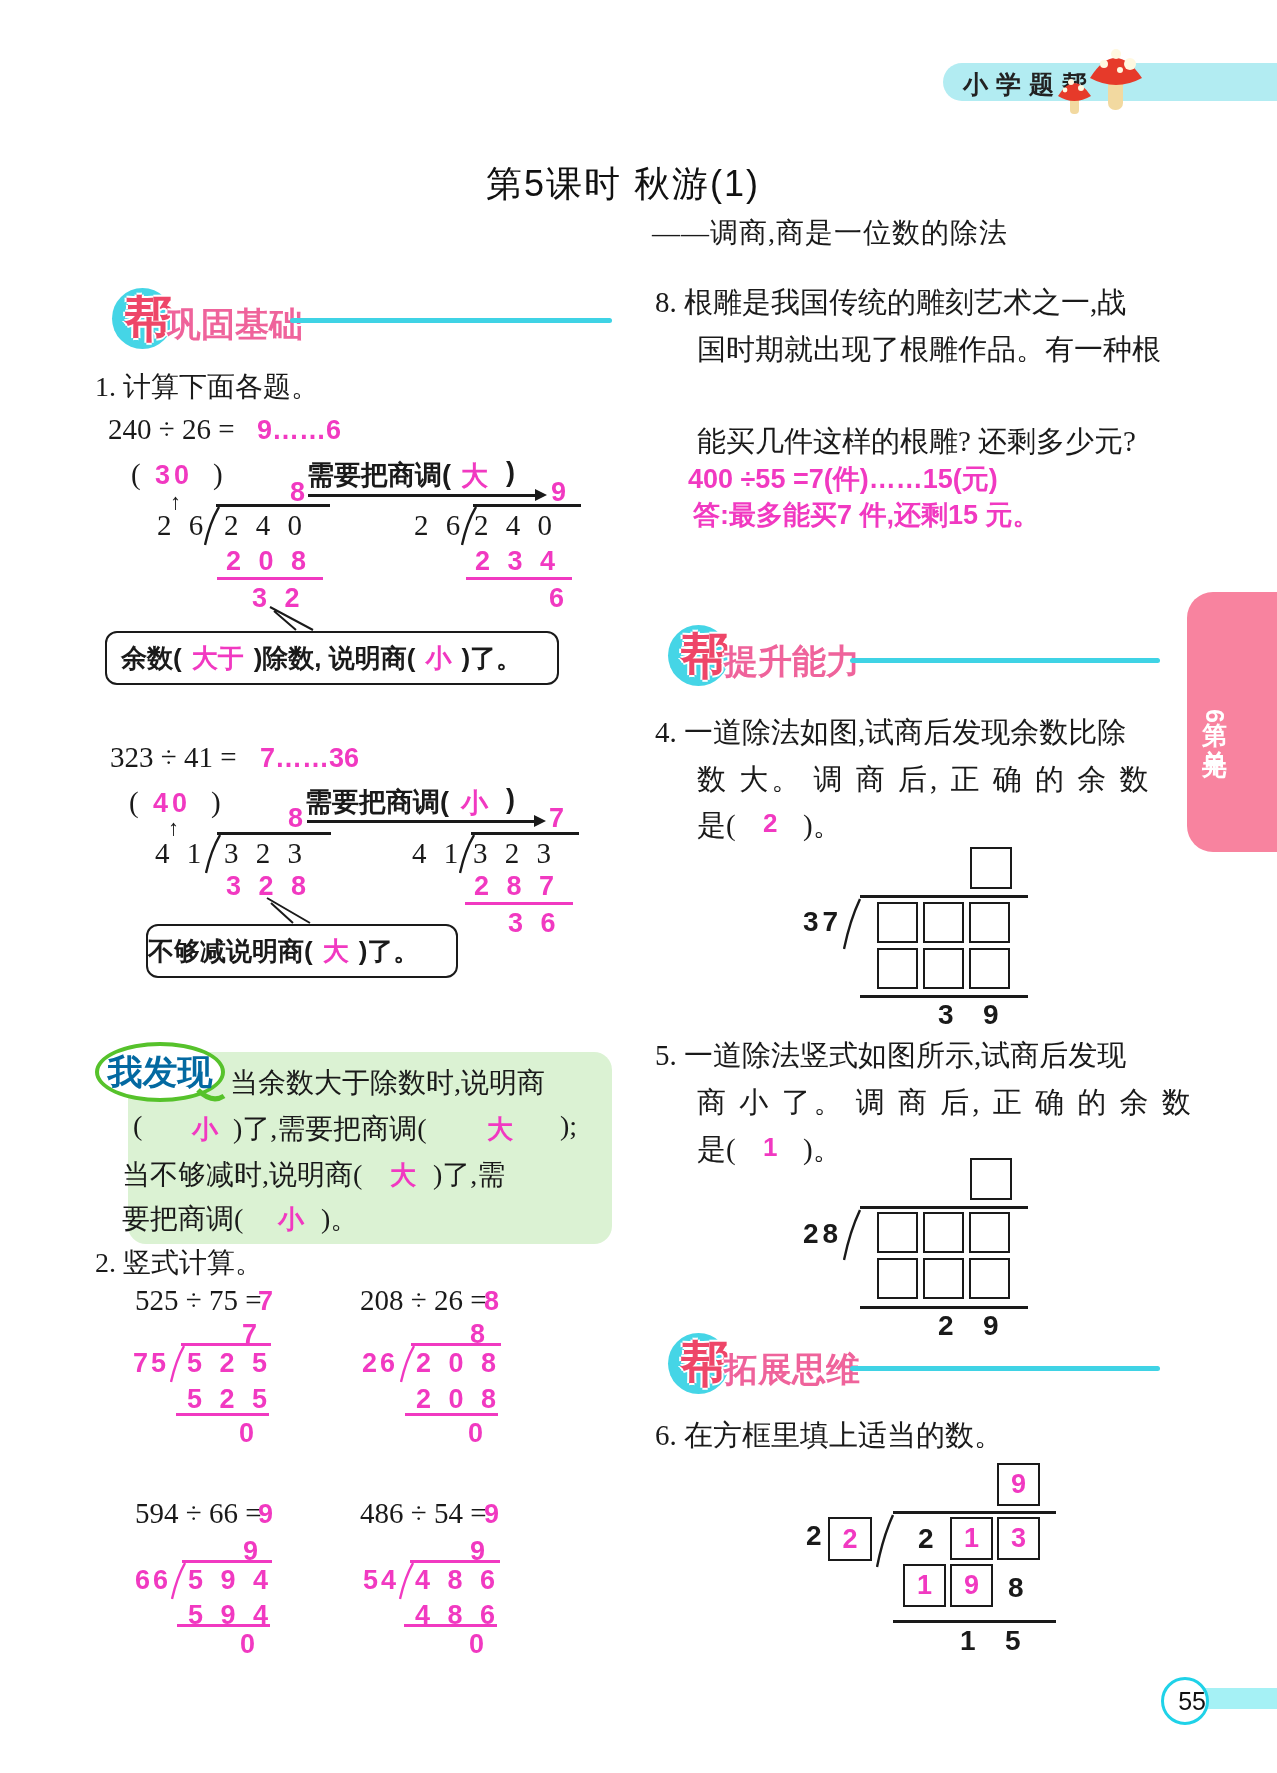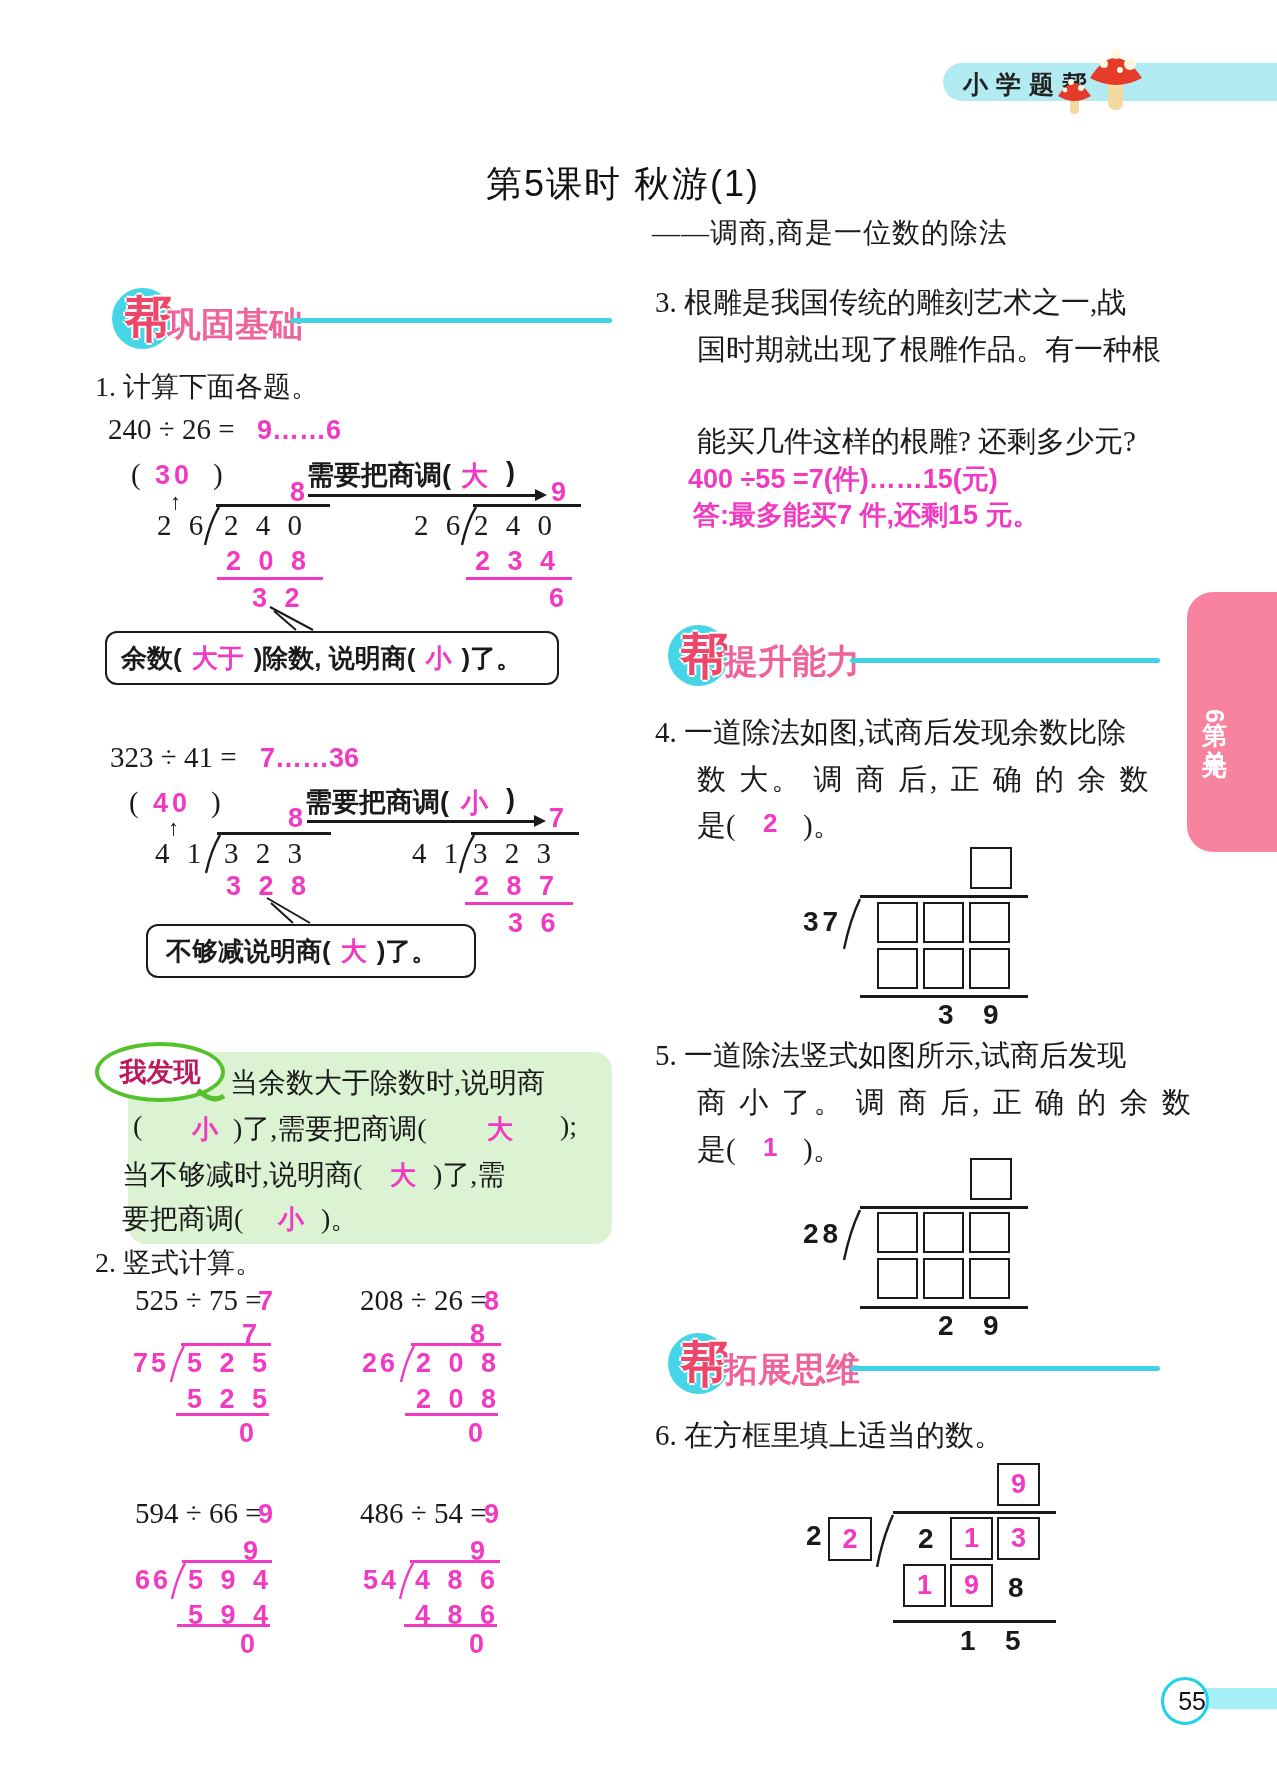--- a/index.html
+++ b/index.html
@@ -18,21 +18,21 @@
       text-shadow:-2px 0 #fff,2px 0 #fff,0 -2px #fff,0 2px #fff;font-size:50px;line-height:1;}
   .badge-label{font-family:"Liberation Sans",sans-serif;font-weight:700;color:#ef639b;
       text-shadow:-2px 0 #fff,2px 0 #fff,0 -2px #fff,0 2px #fff;font-size:34px;white-space:nowrap;}
   .callout{border:2.5px solid #1a1a1a;border-radius:12px;display:flex;align-items:center;
       font-family:"Liberation Sans",sans-serif;font-weight:700;font-size:26px;background:#fff;white-space:nowrap;}
   .callout .pink{margin:0 10px;}
   .bx{border:2px solid #1a1a1a;box-sizing:border-box;background:#fff;display:flex;
       align-items:center;justify-content:center;font-size:27px;}
   .greenpanel{background:#dbf2d3;border-radius:18px;}
   .bubble{background:#fff;border:4px solid #56c22b;border-radius:50%;display:flex;align-items:center;
-      justify-content:center;color:#be185d;font-weight:700;font-size:27px;font-family:"Liberation Sans",sans-serif;}
+      justify-content:center;color:#0369a1;font-weight:700;font-size:35px;font-family:"Liberation Sans",sans-serif;}
   .tab{background:#f8839f;border-radius:26px 0 0 26px;}
   .tabtext{writing-mode:vertical-rl;color:#fff;font-family:"Liberation Sans",sans-serif;
       font-weight:700;font-size:25px;letter-spacing:6px;}
   .pill{background:#b2ecf2;border-radius:22px 0 0 22px;}
   .brand{font-family:"Liberation Sans",sans-serif;font-weight:600;font-size:25px;letter-spacing:8px;color:#222;}
   .pagenum{border:3px solid #1fd2e8;border-radius:50%;background:#fff;display:flex;
       align-items:center;justify-content:center;font-size:25px;font-family:"Liberation Sans",sans-serif;color:#111;}
   .pagebar{background:#a5f1f5;}
   .title{font-family:"Liberation Sans",sans-serif;font-weight:400;font-size:36px;letter-spacing:2px;color:#111;white-space:nowrap;}
   .subtitle{font-size:28px;letter-spacing:1px;white-space:nowrap;}
@@ -151,21 +151,21 @@
   <div class="abs hline" style="left:471px;top:832px;width:108px;"></div>
   <span class="abs serif dgt" style="left:473px;top:837px;">3 2 3</span>
   <span class="abs pink dgt" style="left:549px;top:803px;font-size:27px;">7</span>
   <span class="abs pink dgt" style="left:474px;top:871px;font-size:27px;">2 8 7</span>
   <div class="abs hline pk" style="left:465px;top:902px;width:108px;"></div>
   <span class="abs pink dgt" style="left:508px;top:908px;font-size:27px;">3 6</span>
 
   <span class="abs" style="left:255px;top:896px;"><svg width="60" height="28" viewBox="0 0 60 28">
         <path d="M55 27 L12 2 M38 27 L16 7" stroke="#1a1a1a" stroke-width="2" fill="none"></path>
       </svg></span>
-  <div class="abs callout" style="left:146px;top:924px;width:308px;height:50px;padding-left:18px;">
+  <div class="abs callout" style="left:146px;top:924px;width:308px;height:50px;">
     <span>不够减说明商(</span>
     <span class="pink">大</span>
     <span>)了。</span>
   </div>
 
   <div class="abs greenpanel" style="left:128px;top:1052px;width:484px;height:192px;"></div>
   <div class="abs bubble" style="left:95px;top:1042px;width:122px;height:52px;">
     <span>我发现</span>
   </div>
   <span class="abs" style="left:196px;top:1088px;"><svg width="30" height="18" viewBox="0 0 30 18">
@@ -233,21 +233,21 @@
   <span class="abs pink" style="left:363px;top:1565px;font-size:27px;letter-spacing:3px;">54</span>
   <span class="abs" style="left:399px;top:1562px;color:#f139c1;"><svg width="15" height="38" viewBox="0 0 15 38">
         <path d="M14 1 Q6 15 1 37" stroke="currentColor" stroke-width="2.4" fill="none"></path>
       </svg></span>
   <div class="abs hline pk" style="left:410px;top:1560px;width:90px;height:2.5px;"></div>
   <span class="abs pink dgt" style="left:415px;top:1565px;font-size:27px;">4 8 6</span>
   <span class="abs pink dgt" style="left:415px;top:1600px;font-size:27px;">4 8 6</span>
   <div class="abs hline pk" style="left:404px;top:1624px;width:93px;"></div>
   <span class="abs pink dgt" style="left:469px;top:1629px;font-size:27px;">0</span>
 
-  <span class="abs serif body29" style="left:655px;top:283px;">3. 根雕是我国传统的雕刻艺术之一,战</span>
+  <span class="abs serif body29" style="left:655px;top:283px;">8. 根雕是我国传统的雕刻艺术之一,战</span>
   <span class="abs serif body29" style="left:697px;top:330px;">国时期就出现了根雕作品。有一种根</span>
   <span class="abs serif body29" style="left:697px;top:422px;">能买几件这样的根雕? 还剩多少元?</span>
   <span class="abs ansline" style="left:688px;top:461px;">400 ÷55 =7(件)……15(元)</span>
   <span class="abs ansline" style="left:693px;top:497px;">答:最多能买7 件,还剩15 元。</span>
 
   <div class="abs badge-circle" style="left:668px;top:625px;width:61px;height:61px;"></div>
   <span class="abs badge-bang" style="left:680px;top:631px;">帮</span>
   <span class="abs badge-label" style="left:724px;top:639px;">提升能力</span>
   <div class="abs cyanline" style="left:850px;top:658px;width:310px;"></div>
 

